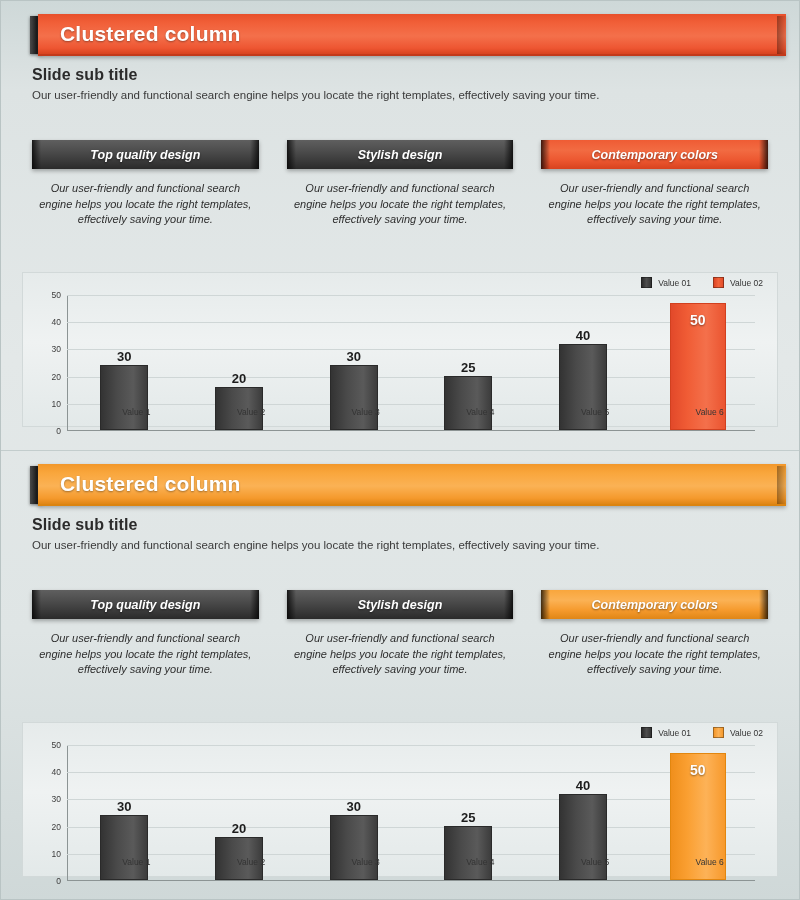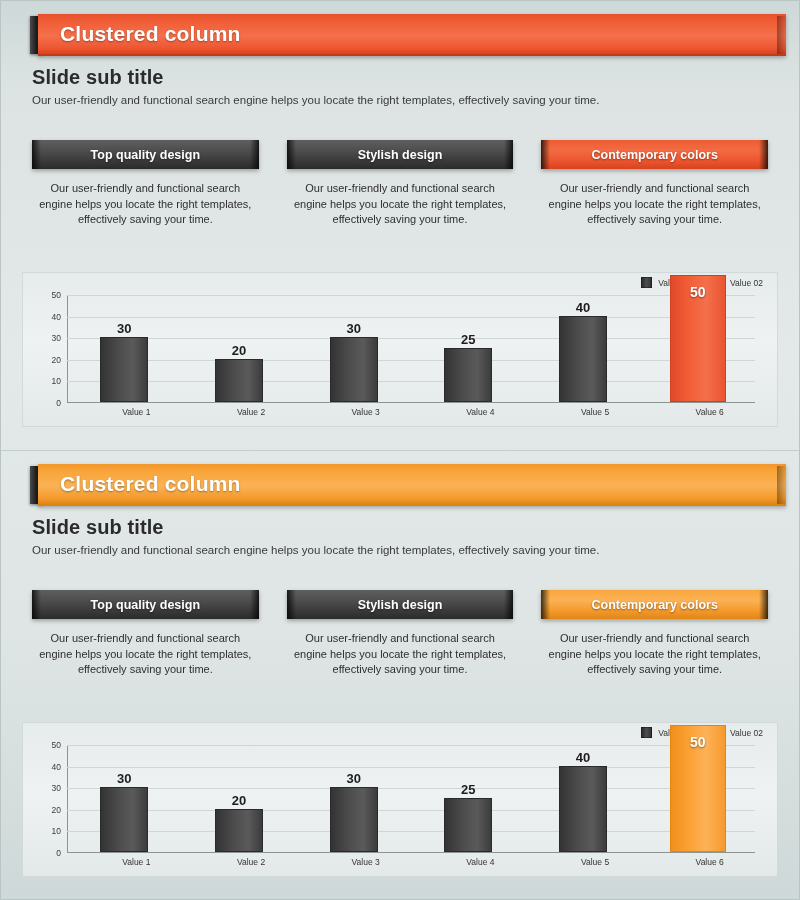--- a/index.html
+++ b/index.html
@@ -56,34 +56,34 @@
     text-shadow:0 1px 2px rgba(0,0,0,.35);
   }
   .banner-rightfold{
     position:absolute; right:0; top:2px; width:9px; height:38px;
     background:linear-gradient(90deg,rgba(0,0,0,.35) 0%,rgba(0,0,0,.05) 100%);
   }
 
   
   .subhead{ position:absolute; left:32px; top:66px; }
   .sub-title{
-    font-size:20px; font-weight:bold; color:#2b2b2b;
+    font-size:16px; font-weight:bold; color:#2b2b2b;
     letter-spacing:.1px;
   }
   .sub-desc{
     margin-top:5px; font-size:11.5px; color:#3a3a3a;
   }
 
   
   .panels{
     position:absolute; left:32px; top:140px;
     width:736px;
     display:flex; gap:28px;
   }
-  .panel{ width:227px; position:relative; }
+  .panel{ width:227px; position:relative;font-style:italic; }
   .panel-head{
     height:29px; position:relative;
     display:flex; align-items:center; justify-content:center;
     color:#fff; font-size:12.5px; font-weight:bold;
     text-shadow:0 1px 2px rgba(0,0,0,.45);
     box-shadow:0 2px 4px rgba(0,0,0,.3);
   }
   .panel-head.dark{
     background:linear-gradient(180deg,#5f5f5f 0%,#4e4e4e 35%,#3e3e3e 65%,#2a2a2a 100%);
   }
@@ -119,21 +119,21 @@
     display:flex; gap:22px; align-items:center;
   }
   .legend-item{ display:flex; align-items:center; gap:6px; }
   .legend-swatch{
     width:11px; height:11px; border:1px solid rgba(0,0,0,.35);
   }
   .legend-label{ font-size:8.5px; color:#333; }
 
   .plot{
     position:absolute; left:44px; top:22px;
-    width:688px; height:108px;
+    width:688px; height:136px;
   }
   .grid-line{
     position:absolute; left:0; width:100%; height:1px;
     background:#cfd6d6;
   }
   .axis-x{
     position:absolute; left:0; bottom:0; width:100%; height:1px;
     background:#8c9494;
   }
   .axis-y{

